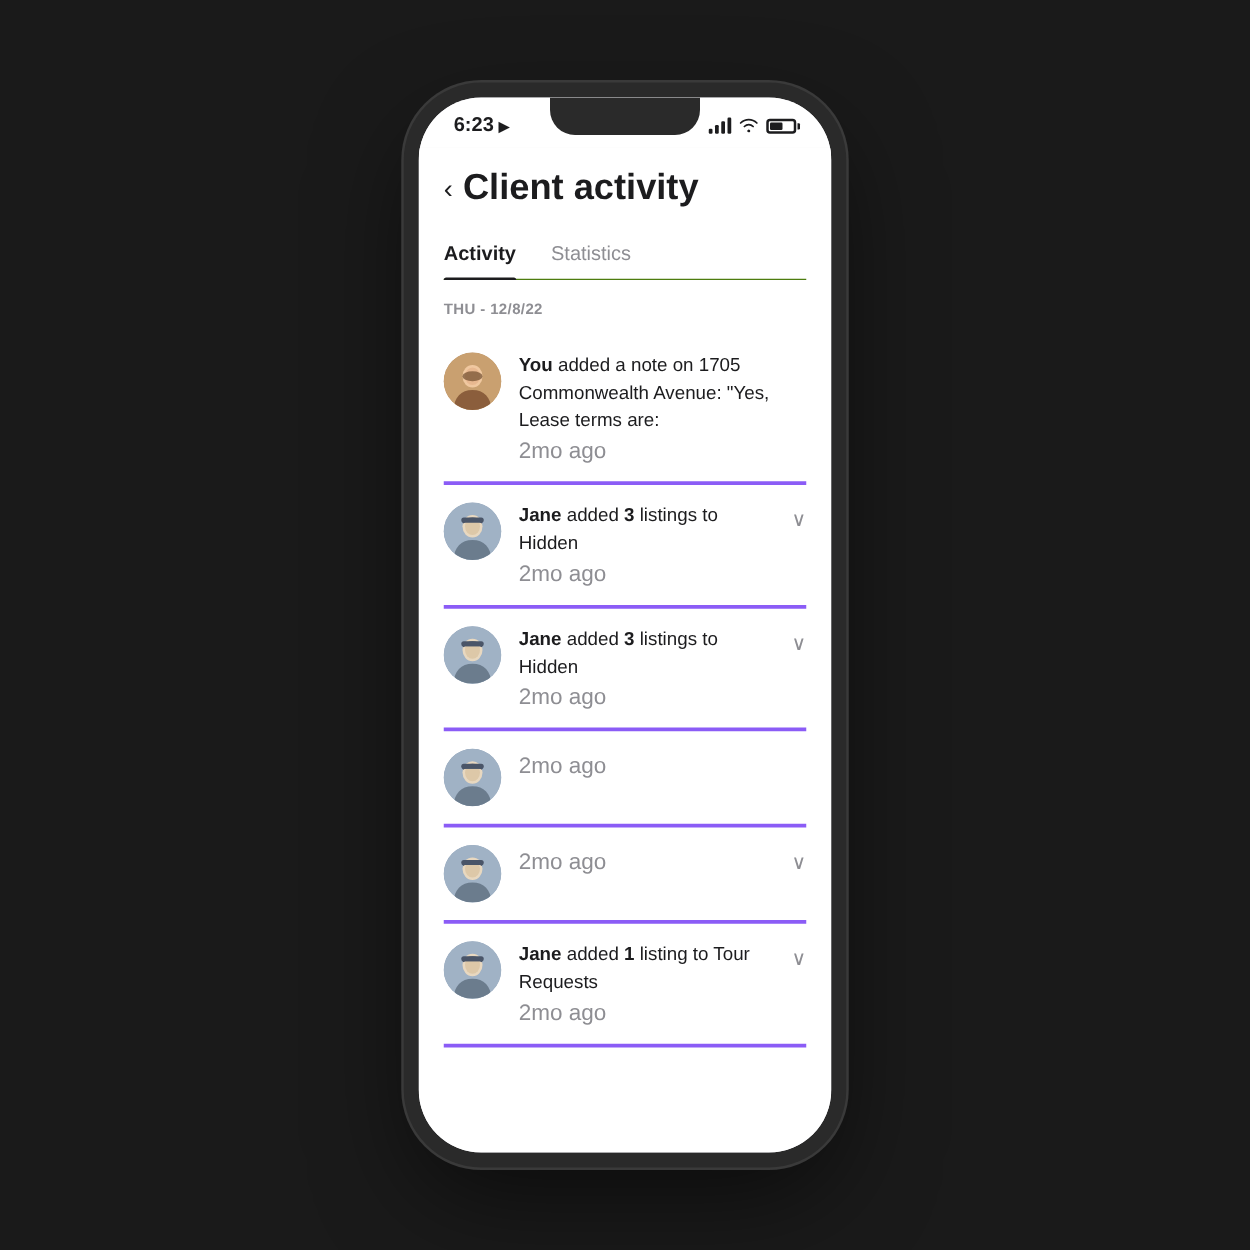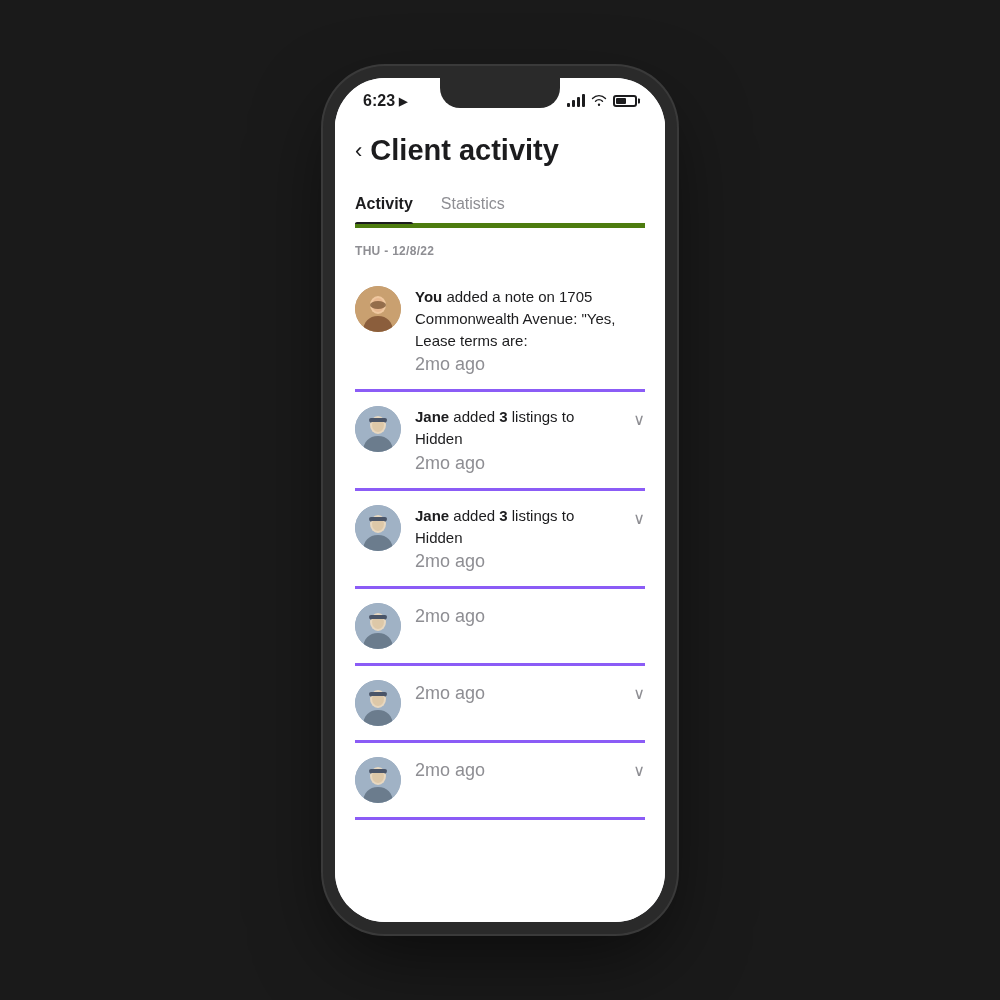--- a/index.html
+++ b/index.html
@@ -136,21 +136,21 @@
 
     .page-title {
       font-size: 29px;
       font-weight: 700;
       color: #1c1c1e;
     }
 
     .tabs {
       display: flex;
       gap: 28px;
-      border-bottom: 5px solid #4d7c0f;
+      border-bottom: 1px solid #4d7c0f;
     }
 
     .tab {
       padding: 8px 0 10px;
       font-size: 16px;
       cursor: pointer;
       position: relative;
       color: #8e8e93;
     }
 
@@ -402,20 +402,23 @@
             <svg viewBox="0 0 46 46" fill="none" xmlns="http://www.w3.org/2000/svg">
               <circle cx="23" cy="23" r="23" fill="#a0b2c5"></circle>
               <ellipse cx="23" cy="19" rx="8" ry="9" fill="#e8d8c0"></ellipse>
               <ellipse cx="23" cy="19" rx="6" ry="7" fill="#ddc8a8"></ellipse>
               <path d="M8 46c0-10 6-16 15-16s15 6 15 16" fill="#6b7c8d"></path>
               <path d="M15 16 Q23 10 31 16" stroke="#4a5568" stroke-width="2" fill="#4a5568"></path>
               <rect x="14" y="12" width="18" height="4" rx="2" fill="#4a5568"></rect>
             </svg>
           </div>
           <div class="activity-body">
+            <div class="activity-text">
+              <strong>Jane</strong> added <strong>1</strong> listing to Tour Requests
+            </div>
             <div class="activity-time">2mo ago</div>
           </div>
           <span class="chevron">∨</span>
         </div>
 
       </div>
     </div>
   </div>
 </div>
 

